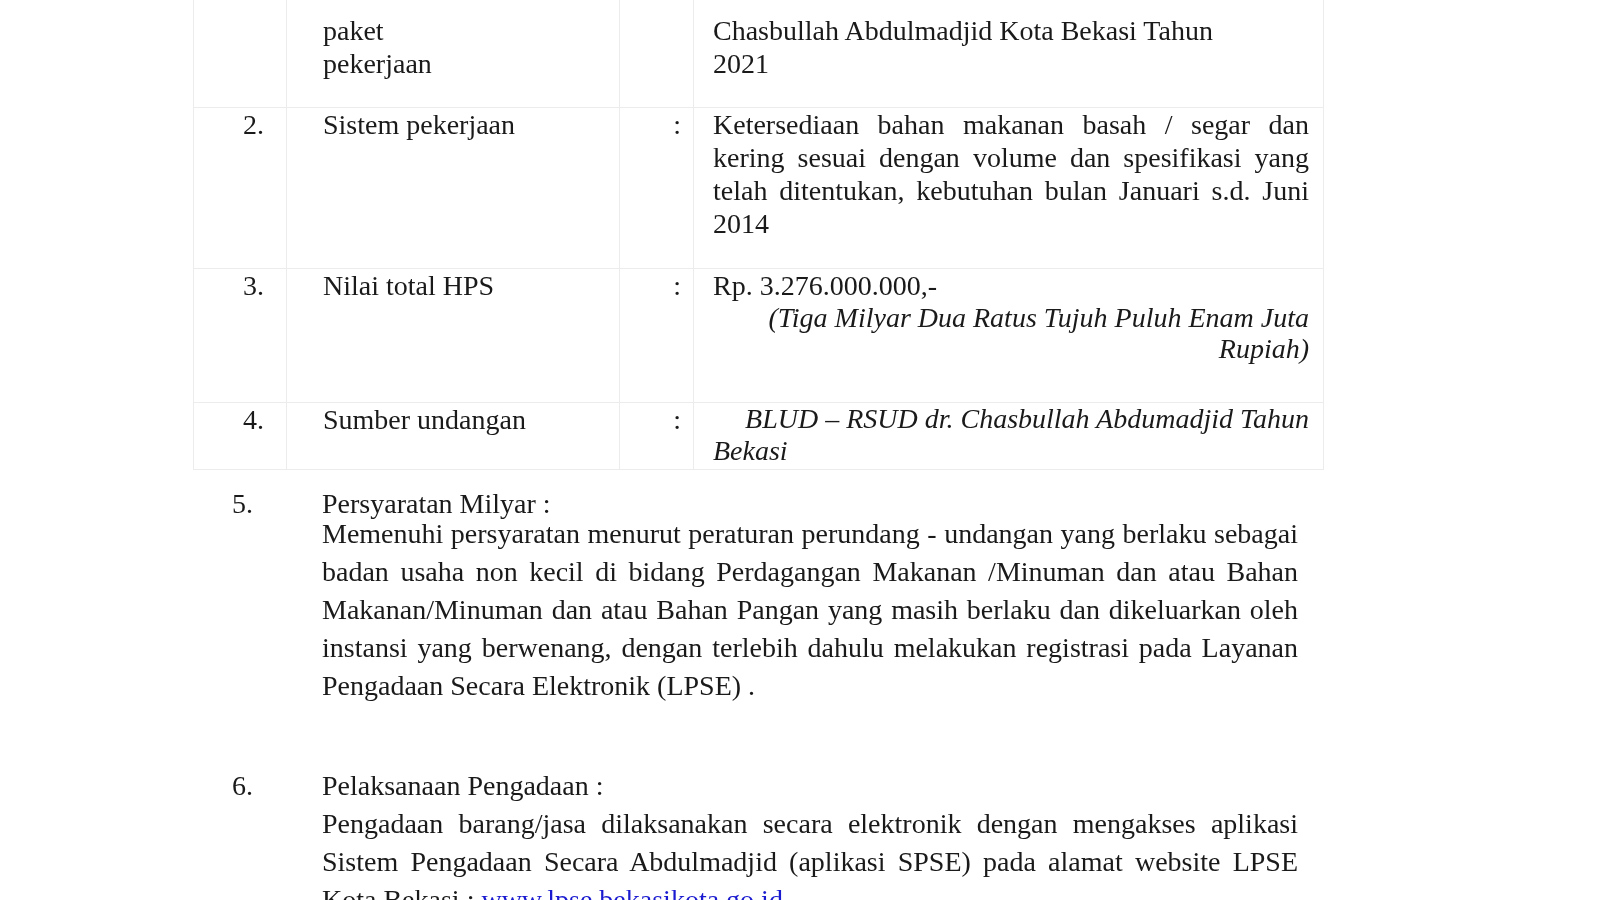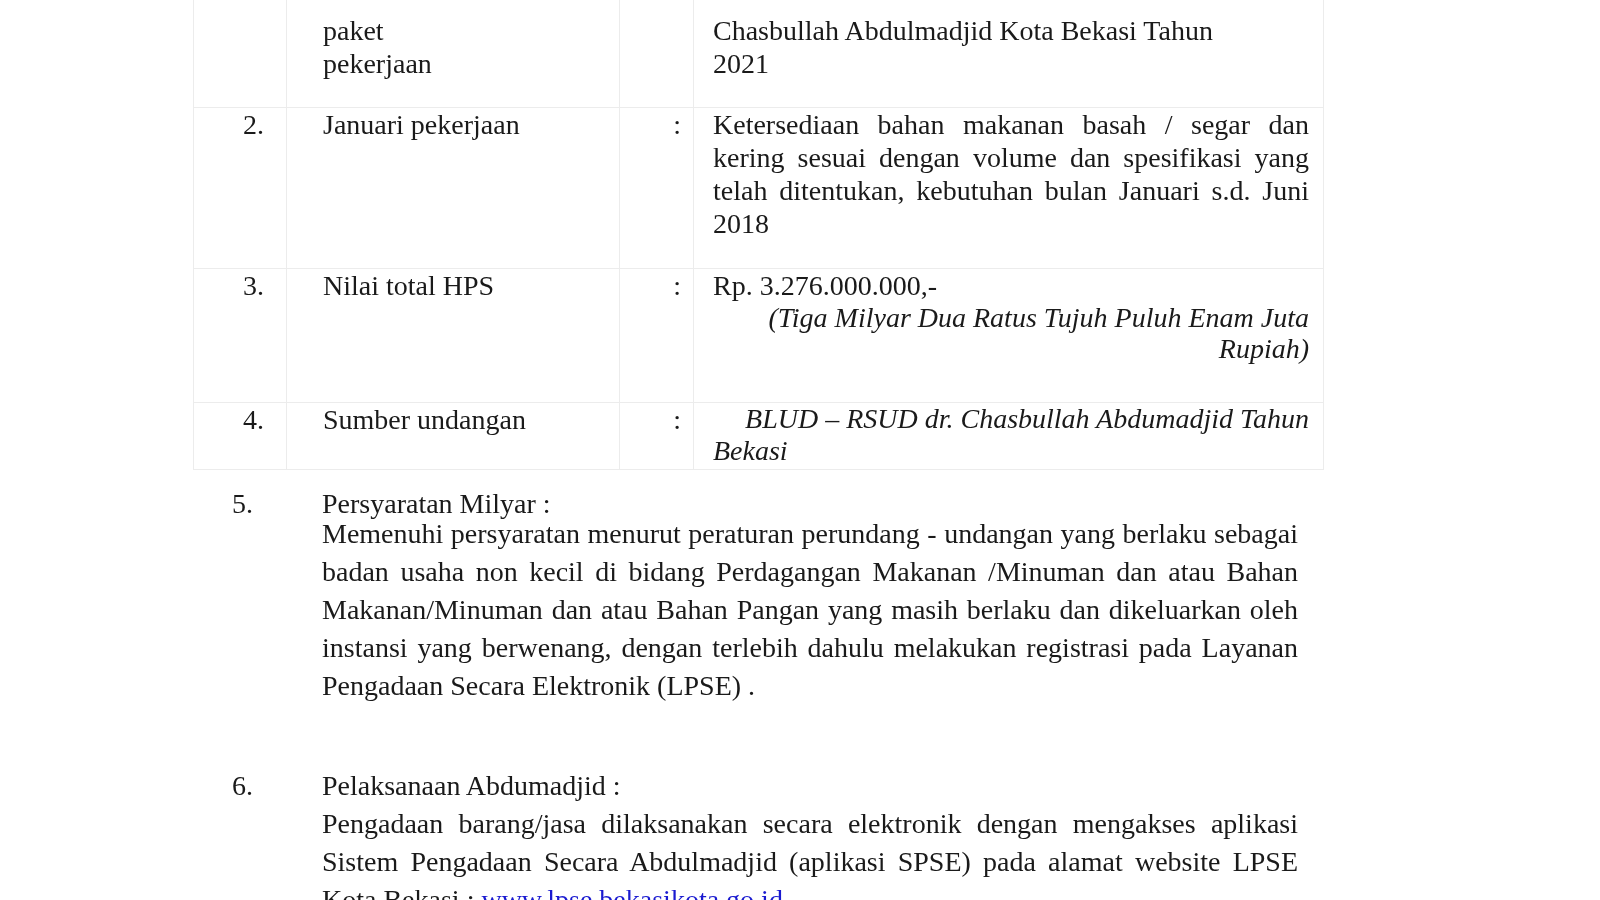--- a/index.html
+++ b/index.html
@@ -131,23 +131,23 @@
         <span class="txt">pekerjaan</span>
       </td>
       <td class="cell-colon"></td>
       <td class="cell-value">
         <span class="txt" style="width:560px">Chasbullah Abdulmadjid Kota Bekasi Tahun 2021</span>
       </td>
     </tr>
 
     <tr class="row-2">
       <td class="cell-no">2.</td>
-      <td class="cell-label">Januari pekerjaan</td>
+      <td class="cell-label">Sistem pekerjaan</td>
       <td class="cell-colon">:</td>
-      <td class="cell-value justify">Ketersediaan bahan makanan basah / segar dan kering sesuai dengan volume dan spesifikasi yang telah ditentukan, kebutuhan bulan Januari s.d. Juni 2018</td>
+      <td class="cell-value justify">Ketersediaan bahan makanan basah / segar dan kering sesuai dengan volume dan spesifikasi yang telah ditentukan, kebutuhan bulan Januari s.d. Juni 2014</td>
     </tr>
 
     <tr class="row-3">
       <td class="cell-no">3.</td>
       <td class="cell-label">Nilai total HPS</td>
       <td class="cell-colon">:</td>
       <td class="cell-value">
         <span class="txt">Rp. 3.276.000.000,-</span>
         <span class="txt italic" style="line-height:31px">(Tiga Milyar Dua Ratus Tujuh Puluh Enam Juta Rupiah)</span>
       </td>
@@ -163,20 +163,20 @@
     </table>
 
   <div class="section sec-5">
     <div class="sec-no">5.</div>
     <div class="sec-title">Persyaratan Milyar :</div>
     <div class="sec-body">Memenuhi persyaratan menurut peraturan perundang - undangan yang berlaku sebagai badan usaha non kecil di bidang Perdagangan Makanan /Minuman dan atau Bahan Makanan/Minuman dan atau Bahan Pangan yang masih berlaku dan dikeluarkan oleh instansi yang berwenang, dengan terlebih dahulu melakukan registrasi pada Layanan Pengadaan Secara Elektronik (LPSE) .</div>
   </div>
 
   <div class="section sec-6">
     <div class="sec-no">6.</div>
-    <div class="sec-title">Pelaksanaan Abdumadjid :</div>
+    <div class="sec-title">Pelaksanaan Pengadaan :</div>
     <div class="sec-body">
       <span>Pengadaan barang/jasa dilaksanakan secara elektronik dengan mengakses aplikasi Sistem Pengadaan Secara Abdulmadjid (aplikasi SPSE) pada alamat</span>
       <span>website LPSE Kota Bekasi : </span><span class="link">www.lpse.bekasikota.go.id</span>
     </div>
   </div>
 
 </div>
 
 </body></html>

